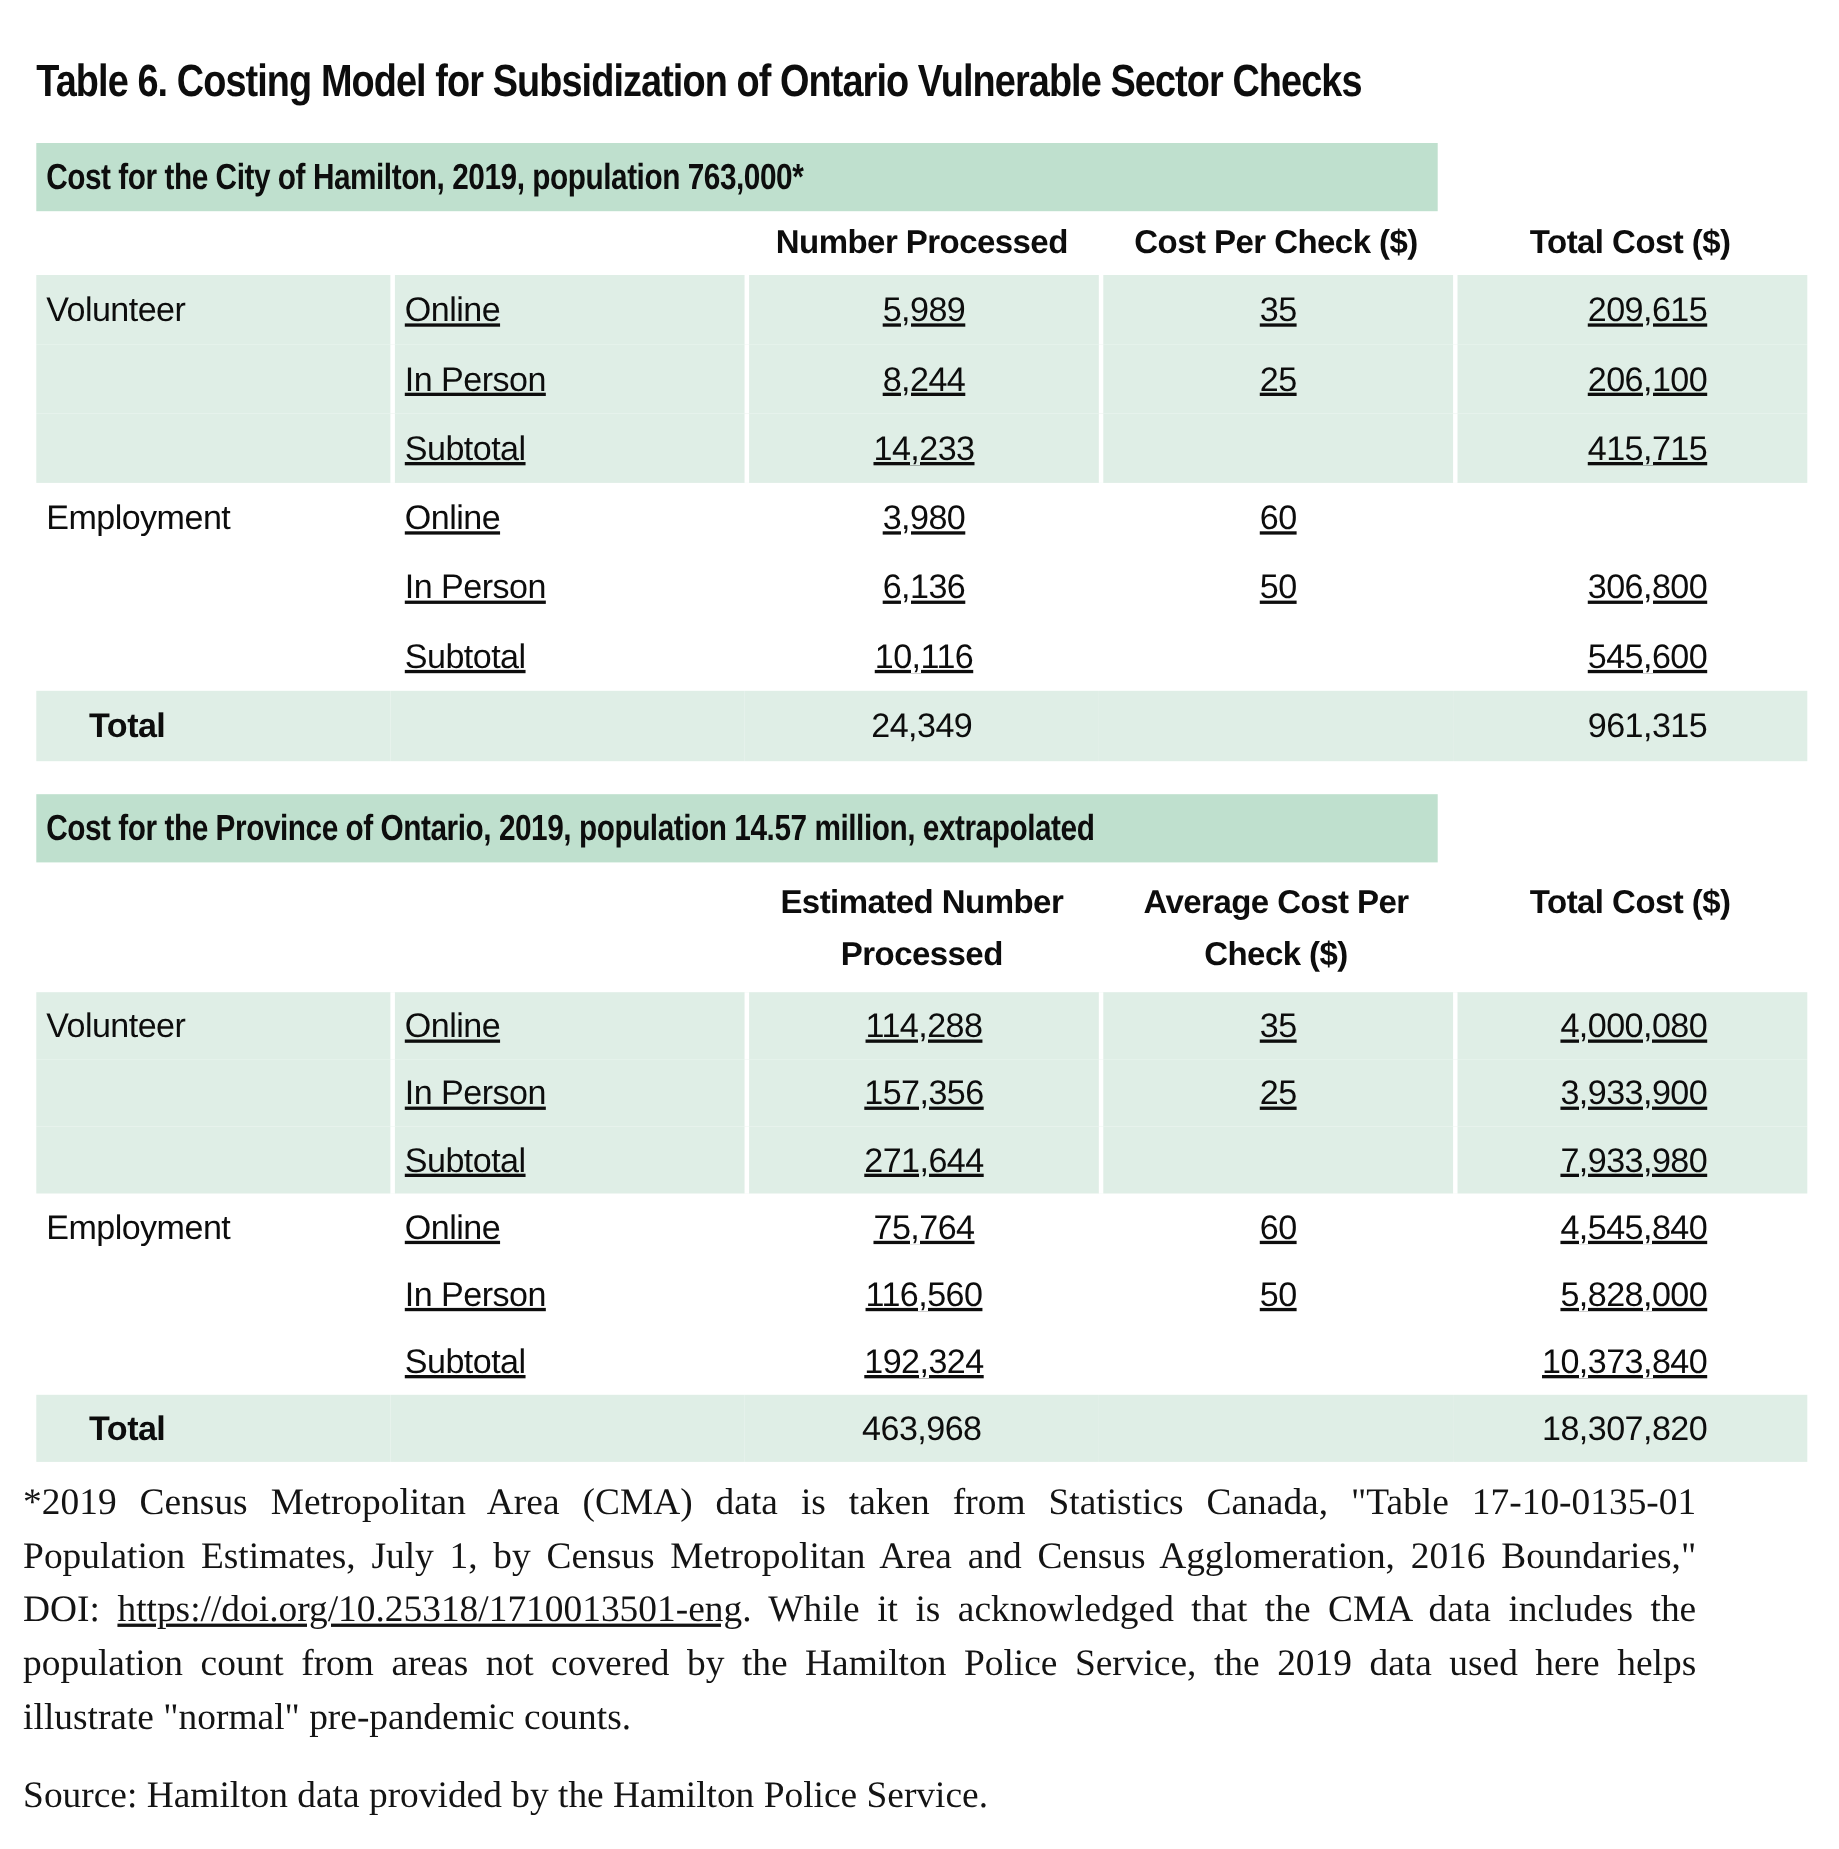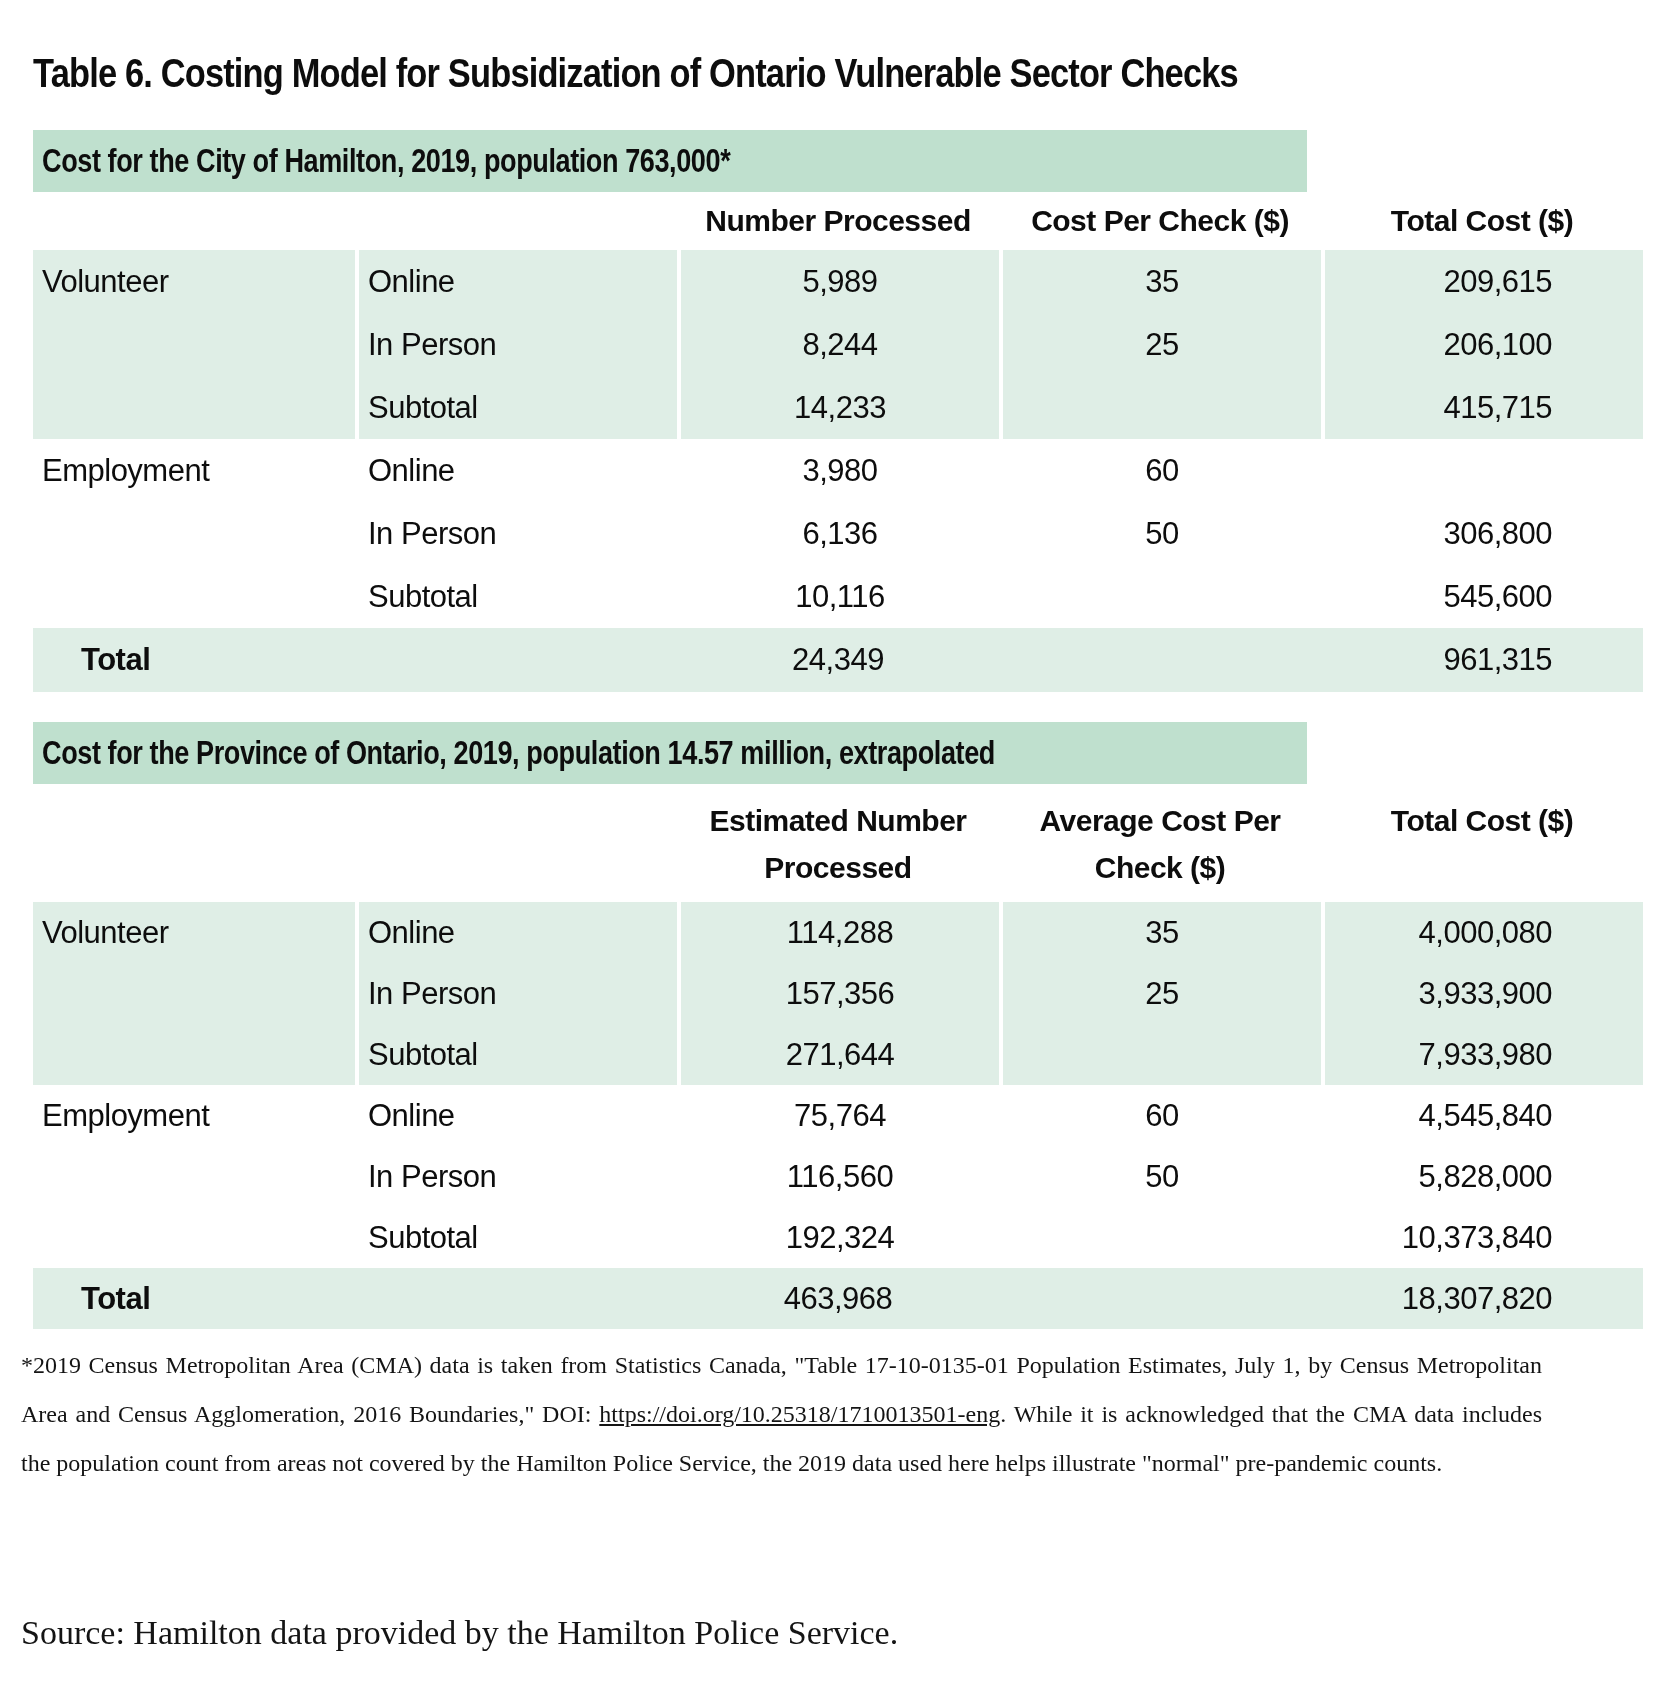--- a/index.html
+++ b/index.html
@@ -40,27 +40,27 @@
   }
   .c1,.c2 { justify-content:flex-start; padding-left:9px; }
   .c3,.c4 { justify-content:center; }
   .c5 { justify-content:flex-end; padding-right:91px; }
   .hrow .cell {
     font-weight:700; font-size:30px; letter-spacing:-0.5px;
     justify-content:center; text-align:center; padding:0;
   }
   .t1 .hrow .cell { align-items:flex-start; padding-top:13px; line-height:47px; }
   .row.shaded .cell { background:var(--stripe,#dfeee6); }
-  .row.data .cell + .cell { border-left:4px solid #ffffff; }
+  .row.data .cell + .cell { border-left:4px solid #ffffff;text-decoration:underline; }
   .row.totalrow .cell { background:var(--stripe,#dfeee6); border:none; }
   .row.totalrow .c1 { font-weight:700;padding-left:48px; }
 
   .footnote {
     position:absolute; left:21px; top:1341px; width:1521px;
-    font-family:"Liberation Serif", serif; font-size:24px; line-height:49px;
+    font-family:"Liberation Serif", serif; font-size:34px; line-height:49px;
     text-align:justify; color:#141414;
   }
   .doi { color:#141414; text-decoration:underline; }
   .source {
     position:absolute; left:21px; top:1608px; width:1521px;
     font-family:"Liberation Serif", serif; font-size:34px; line-height:49px;
     color:#141414;
   }
 </style>
 </head>

